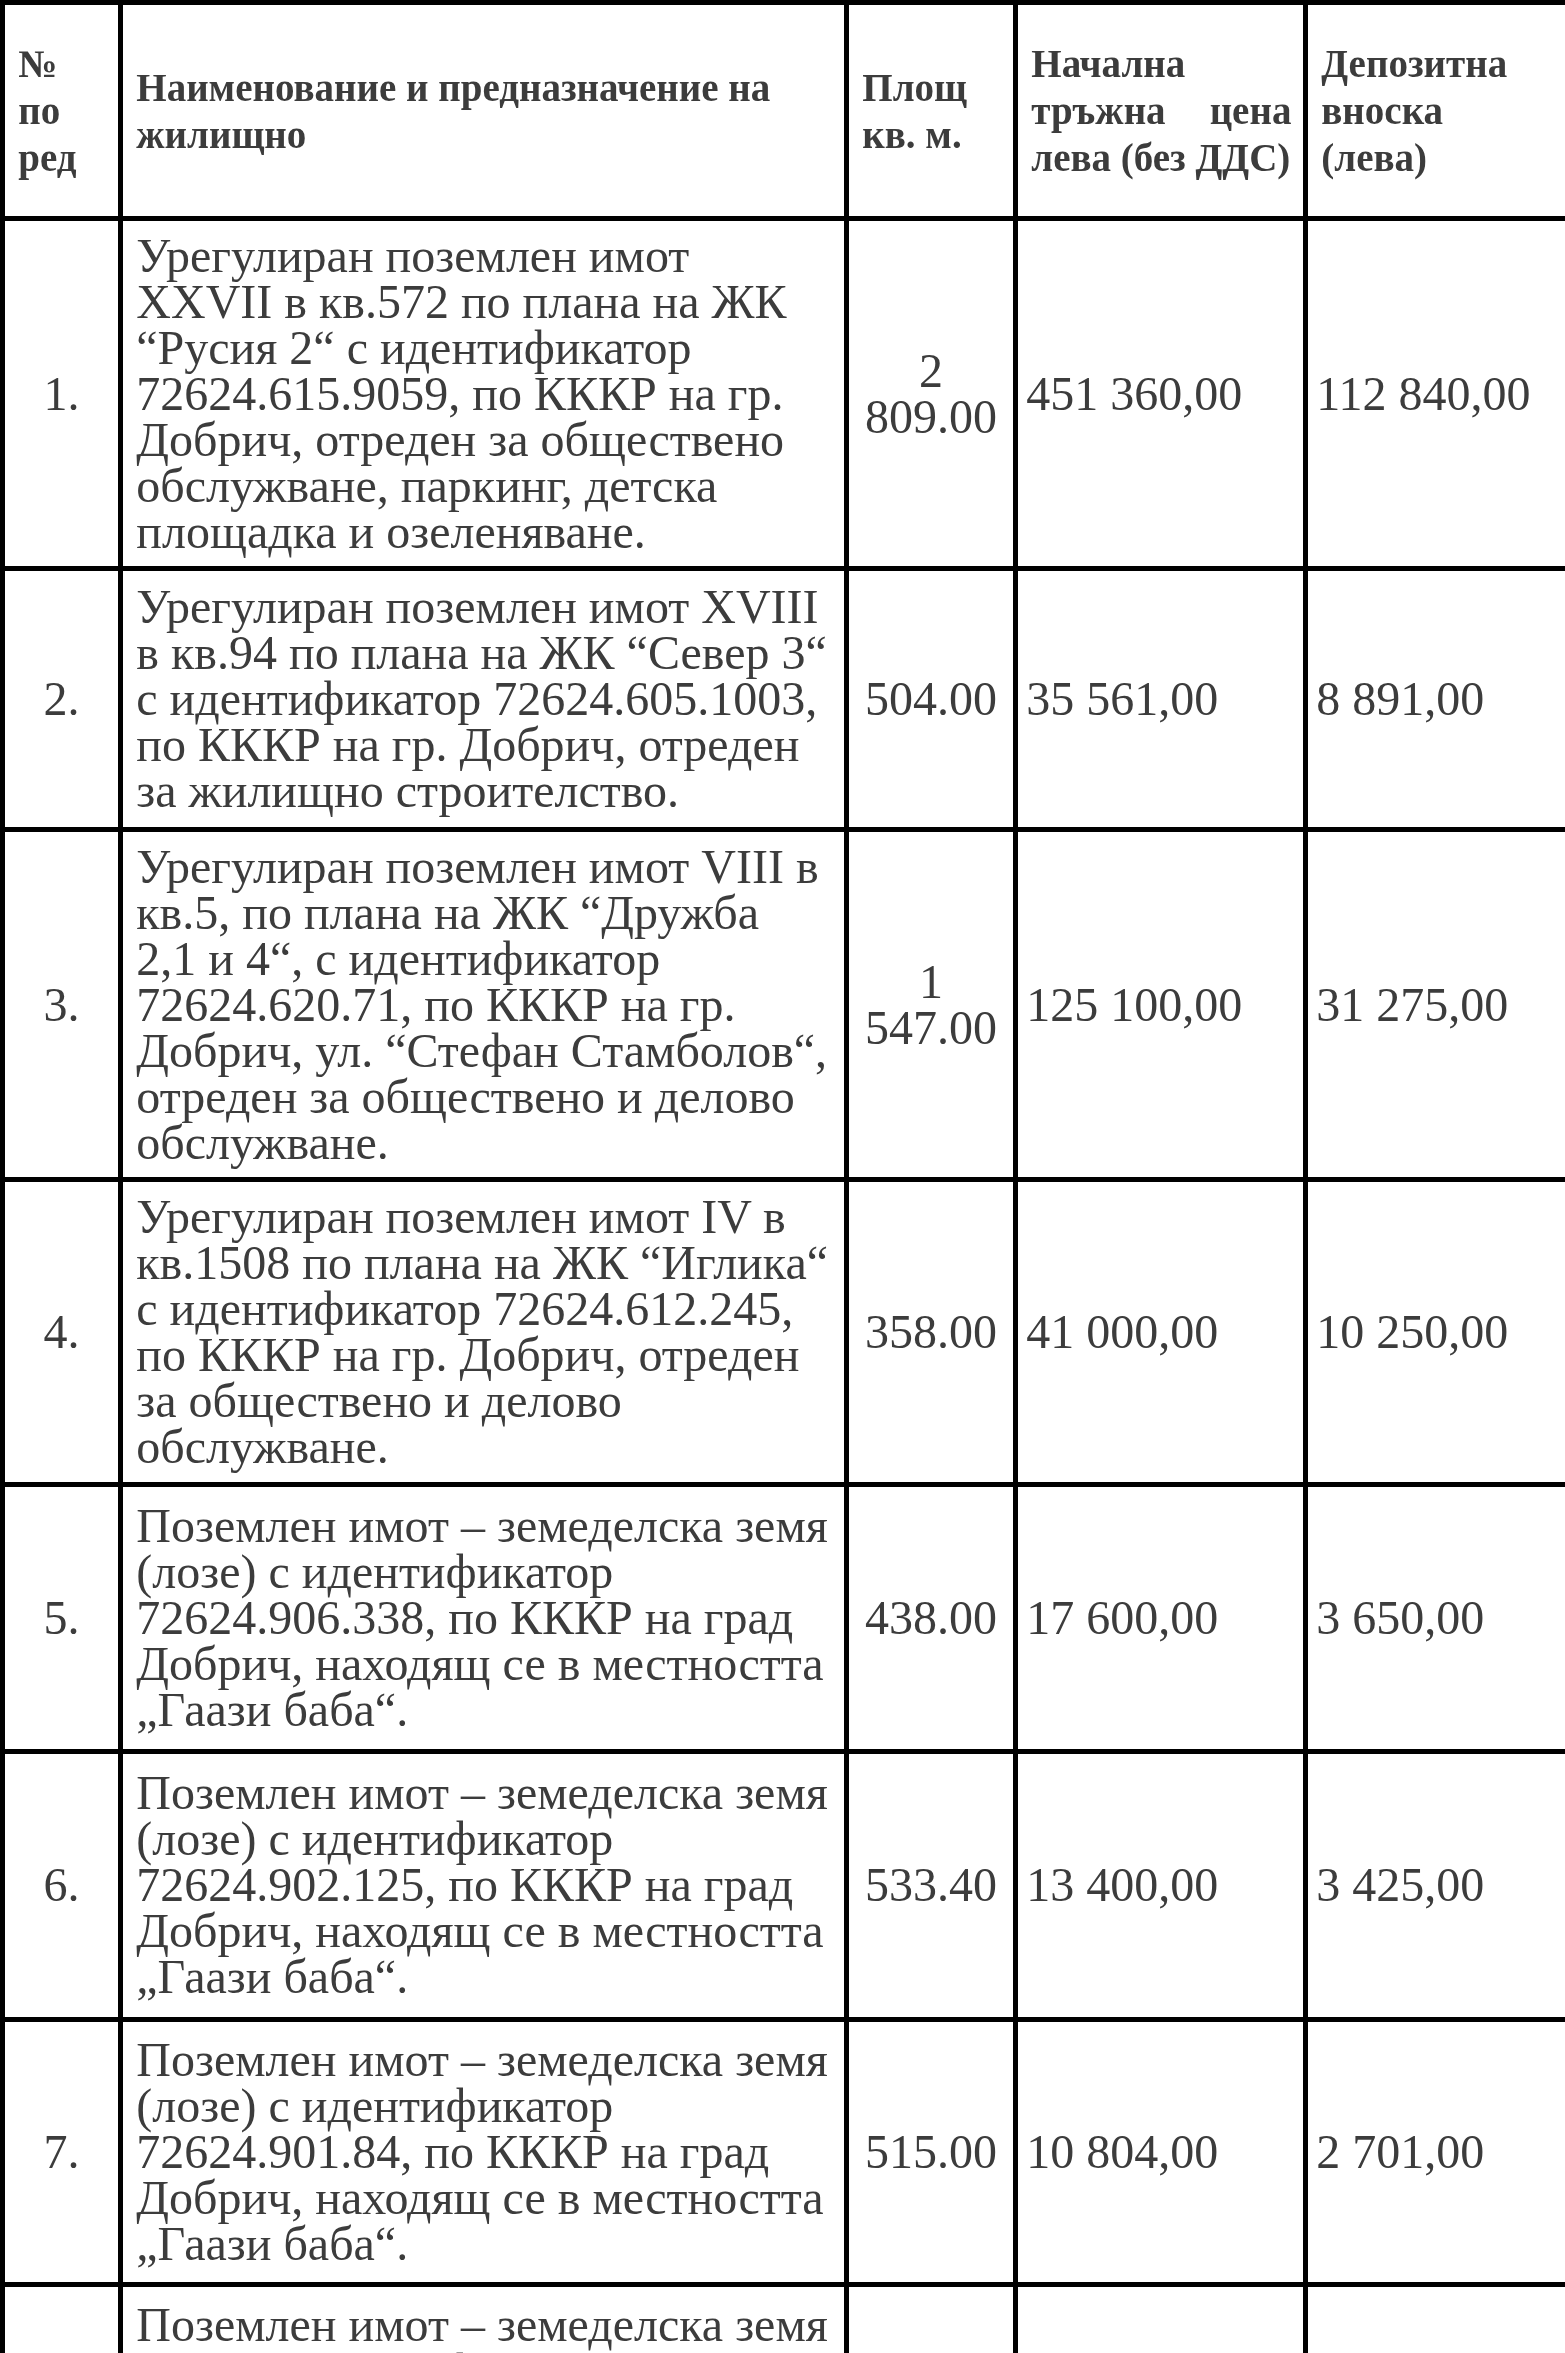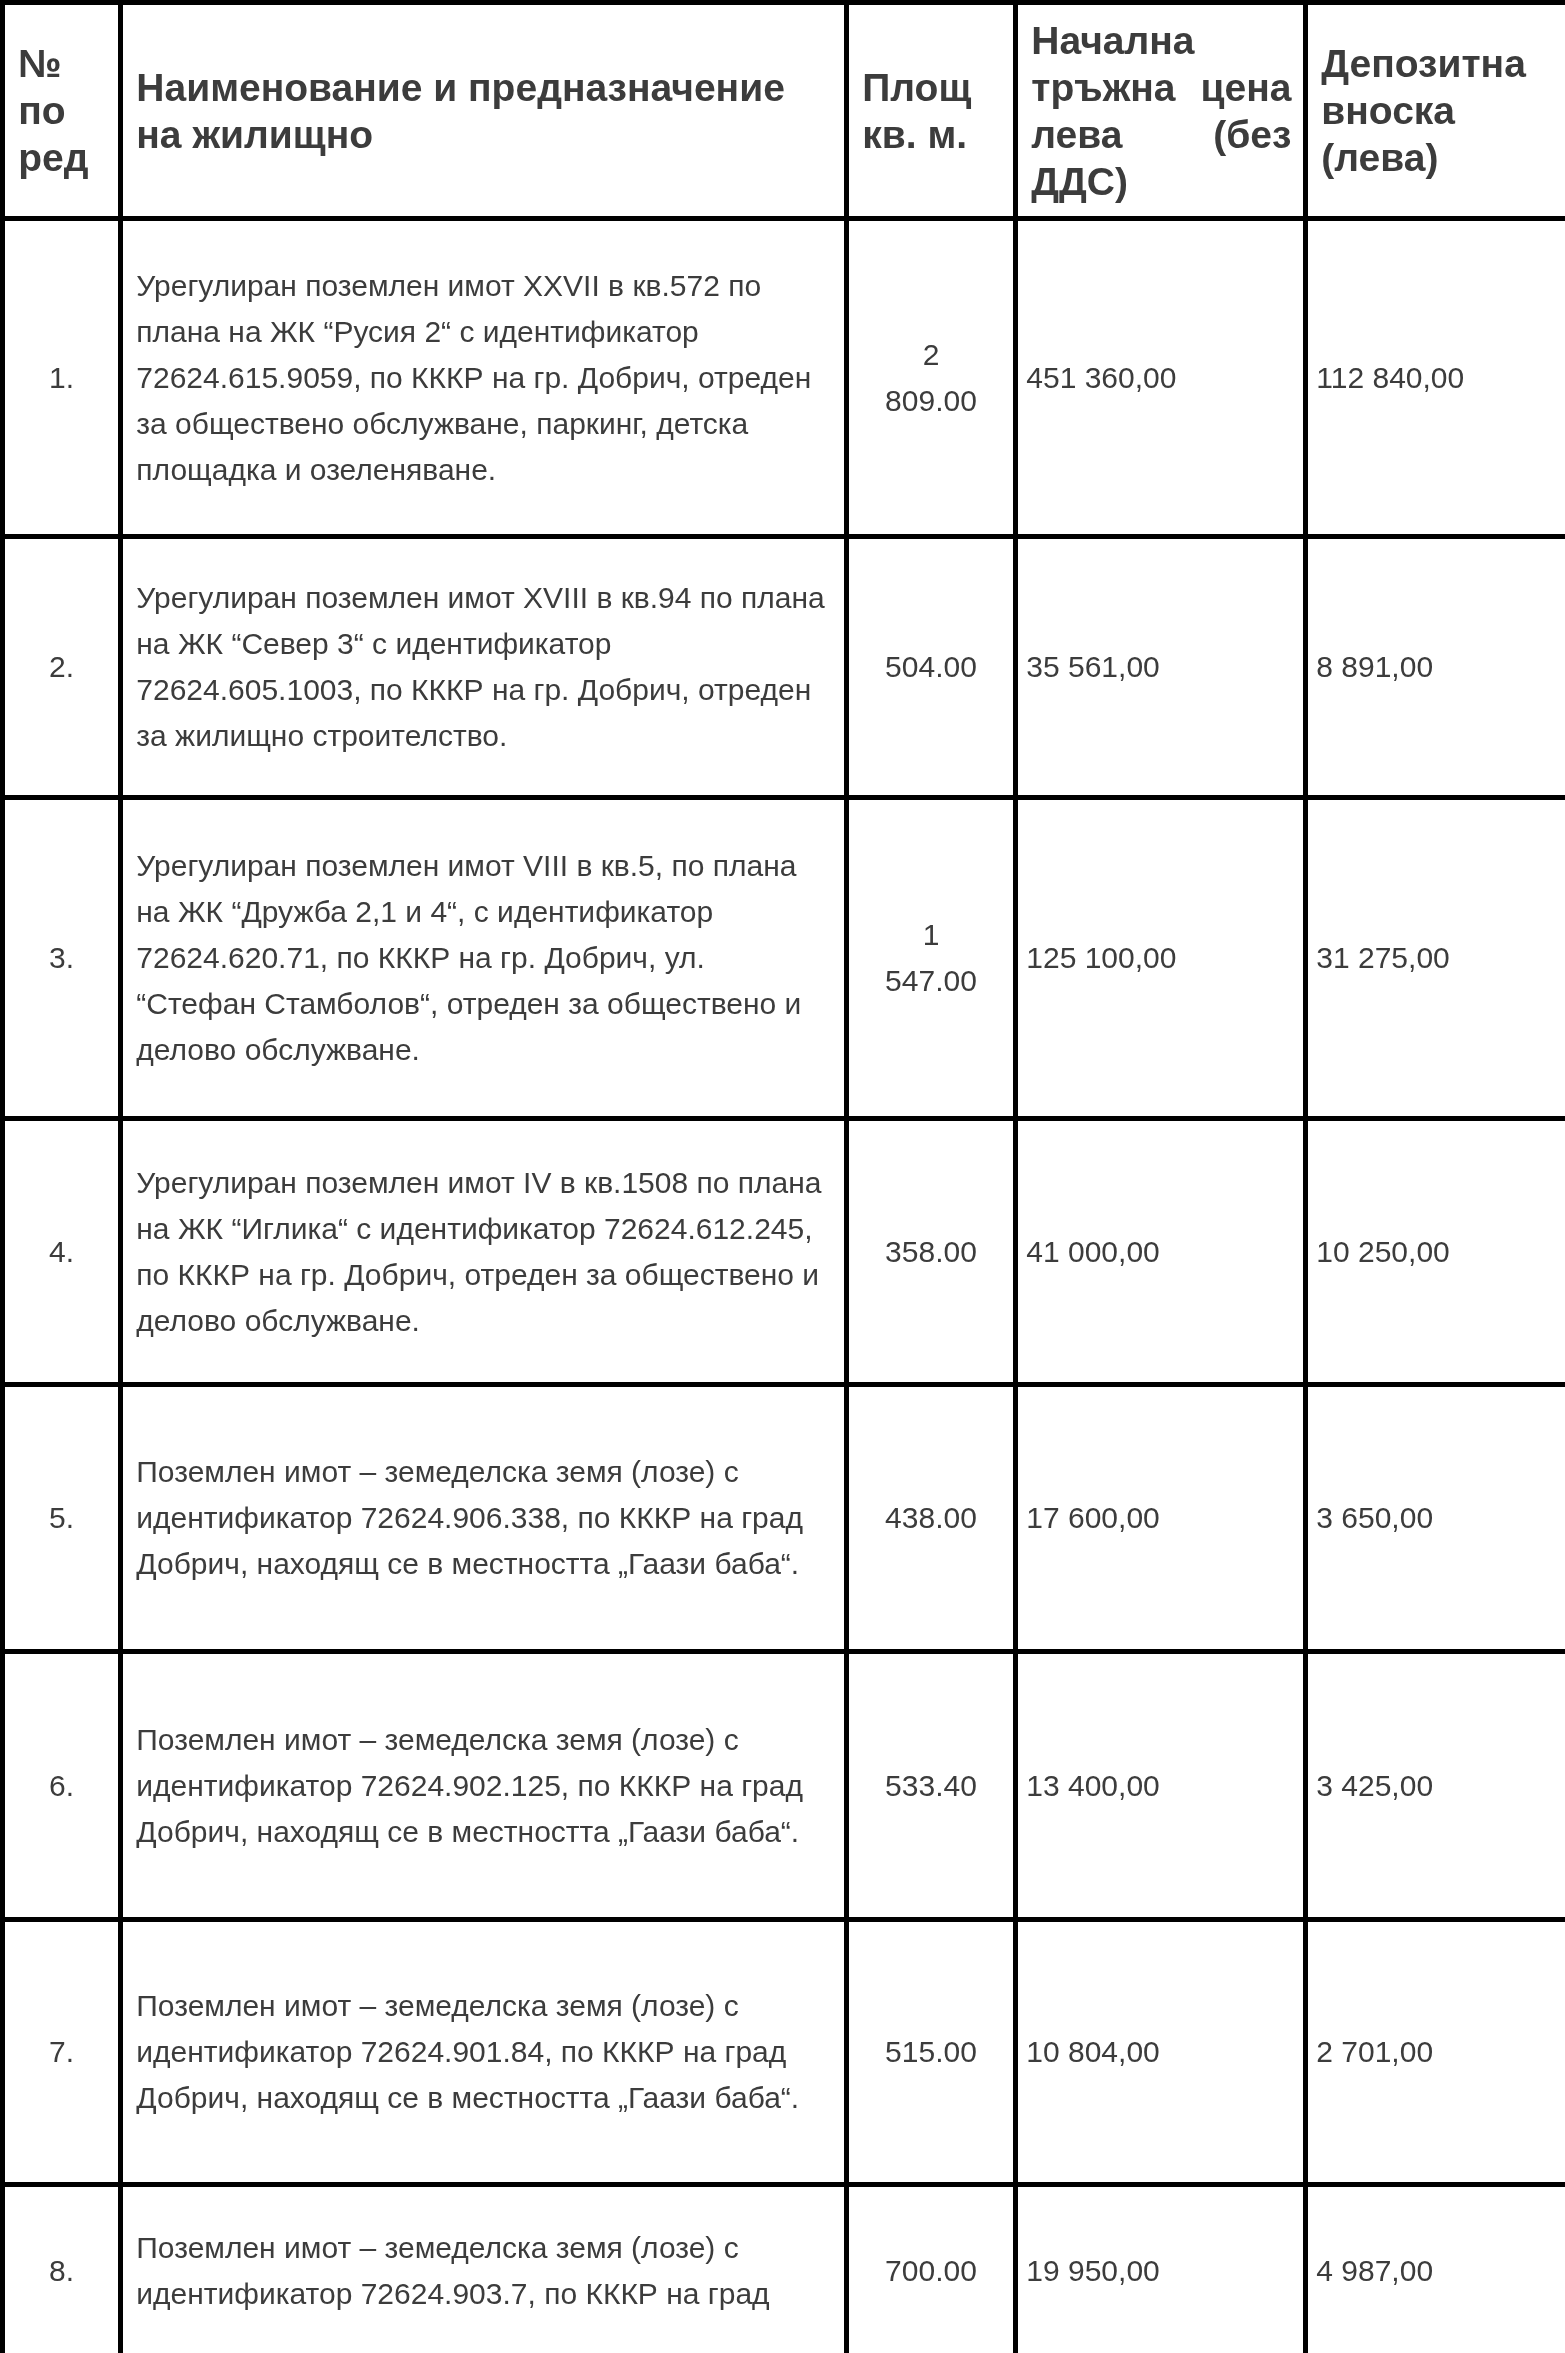--- a/index.html
+++ b/index.html
@@ -2,21 +2,21 @@
 <html lang="bg" style="font-size:13.3px"><head>
 <meta charset="utf-8">
 <style>
   * { box-sizing: border-box; margin: 0; padding: 0; }
   html, body {
     width: 1565px; height: 2354px;
     overflow: hidden;
     background: #ffffff;
     font-family: "Liberation Sans", "DejaVu Sans", sans-serif;
   }
-  .page { width: 1565px; height: 2354px; overflow: hidden; }
+  .page { width: 1565px; height: 2354px; overflow: hidden; font-family: Liberation Serif, serif; }
   table.props {
     width: 1565px; height: 2354px;
     border-collapse: collapse;
     table-layout: fixed;
     border: 5.8px solid #000;
   }
   col.c1 { width: 118px; }
   col.c2 { width: 726px; }
   col.c3 { width: 169px; }
   col.c4 { width: 290px; }
@@ -29,21 +29,21 @@
   }
   th {
     font-size: 39px;
     line-height: 47px;
     font-weight: bold;
     text-align: left;
     padding: 6.6px 11.6px 6.6px 13.3px;
   }
   th.justify { text-align: justify; }
   td {
-    font-size: 30px;
+    font-size: 48px;
     line-height: 46px;
     font-weight: normal;
   }
   td.num   { text-align: center; padding: 3.3px 5px; }
   td.name  { text-align: left;   padding: 11.6px 15px 11.6px 13.3px; }
   td.area  { text-align: center; padding: 3.3px 6.6px; white-space: pre-line; }
   td.price, td.deposit { text-align: left; padding: 3.3px 8.3px; }
   tr.hrow { height: 216px; }
   tr.r1 { height: 318px; }
   tr.r2 { height: 261px; }

